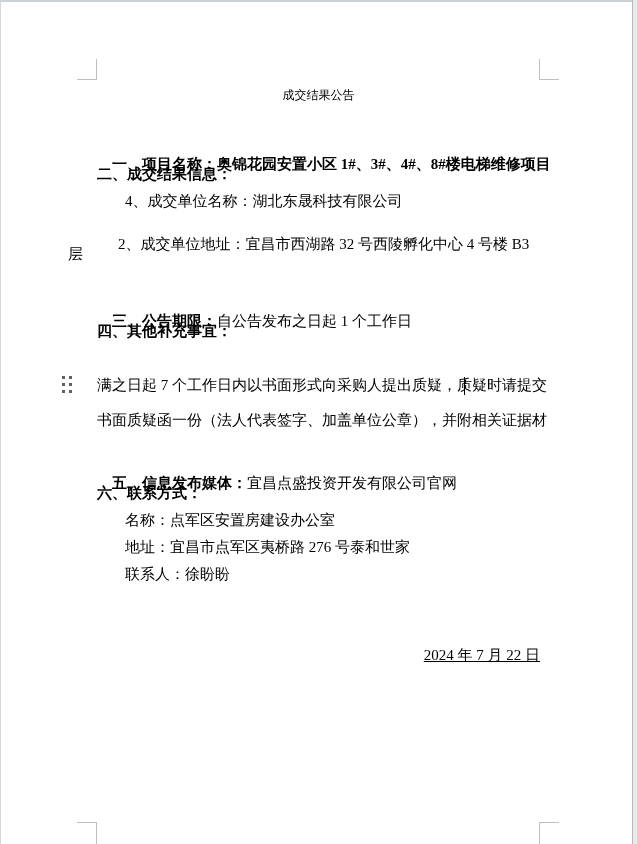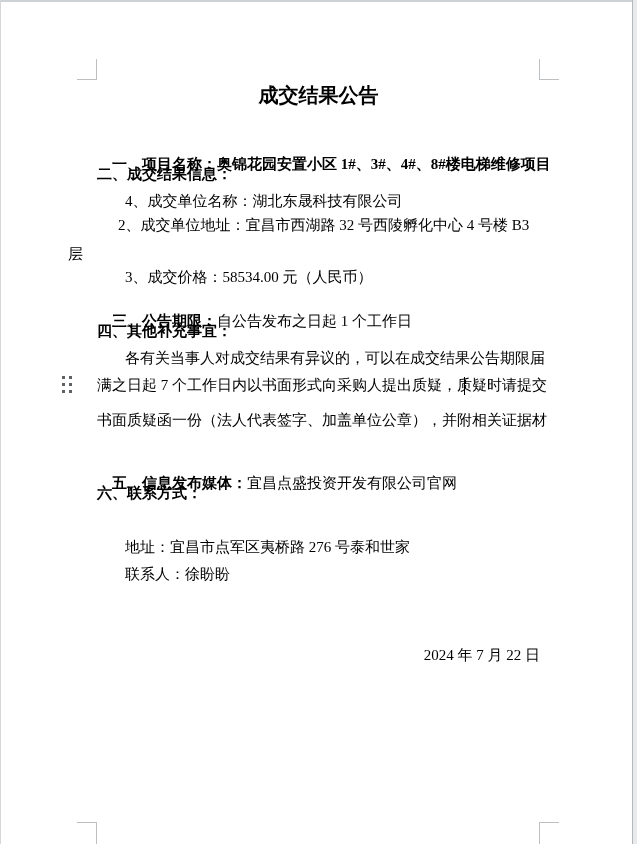--- a/index.html
+++ b/index.html
@@ -27,22 +27,22 @@
   
   .line {
     position: absolute;
     font-size: 15px;
     line-height: 17px;
     white-space: pre;
     color: #000;
   }
   .b { font-weight: bold; }
   .title-line {
-    font-size: 20px;
-    font-weight: bold;
+    font-size: 12px;
+    font-weight: normal;
     text-align: center;
     width: 443px;
   }
   .date-line { width: 443px; text-align: right; }
   
   .dot { position: absolute; width: 3px; height: 3px; background: #5f6264; }
   
   .caret { position: absolute; width: 1px; height: 18px; background: #000; }
 </style>
 </head>
@@ -83,36 +83,35 @@
   <div class="caret" style="left:464px; top:377px;"></div>
 
   <div class="line title-line" style="left:97px; top:87px;">成交结果公告</div>
 
   <div class="line" style="left:97px; top:139px;">
     <span class="b">一、项目名称：</span><span class="b">奥锦花园安置小区 1#、3#、4#、8#楼电梯维修项目</span>
   </div>
 
   <div class="line b" style="left:97px; top:166px;">二、成交结果信息：</div>
   <div class="line" style="left:125px; top:193px;">4、成交单位名称：湖北东晟科技有限公司</div>
-  <div class="line" style="left:118px; top:217px;">2、成交单位地址：宜昌市西湖路 32 号西陵孵化中心 4 号楼 B3</div>
+  <div class="line" style="left:118px; top:236px;">2、成交单位地址：宜昌市西湖路 32 号西陵孵化中心 4 号楼 B3</div>
   <div class="line" style="left:68px; top:246px;">层</div>
-  <div class="line" style="left:125px; top:269px;">3、成交价格：58534.00 元（人民币）</div>
 
   <div class="line" style="left:97px; top:296px;">
     <span class="b">三、公告期限：</span><span>自公告发布之日起 1 个工作日</span>
   </div>
 
   <div class="line b" style="left:97px; top:323px;">四、其他补充事宜：</div>
-  <div class="line" style="left:125px; top:350px;">各有关当事人对成交结果有异议的，可以在成交结果公告期限届</div>
   <div class="line" style="left:97px; top:377px;">满之日起 7 个工作日内以书面形式向采购人提出质疑，质疑时请提交</div>
   <div class="line" style="left:97px; top:412px;">书面质疑函一份（法人代表签字、加盖单位公章），并附相关证据材</div>
 
   <div class="line" style="left:97px; top:458px;">
     <span class="b">五、信息发布媒体：</span><span>宜昌点盛投资开发有限公司官网</span>
   </div>
 
   <div class="line b" style="left:97px; top:485px;">六、联系方式：</div>
+  <div class="line" style="left:125px; top:512px;">名称：点军区安置房建设办公室</div>
   <div class="line" style="left:125px; top:539px;">地址：宜昌市点军区夷桥路 276 号泰和世家</div>
   <div class="line" style="left:125px; top:566px;">联系人：徐盼盼</div>
 
-  <div class="line date-line" style="left:97px; top:647px;">2024 年 7 月 22 日</div>
+  <div class="line date-line" style="left:97px; top:647px;text-decoration:underline;">2024 年 7 月 22 日</div>
 
 </div>
 
 </body></html>

